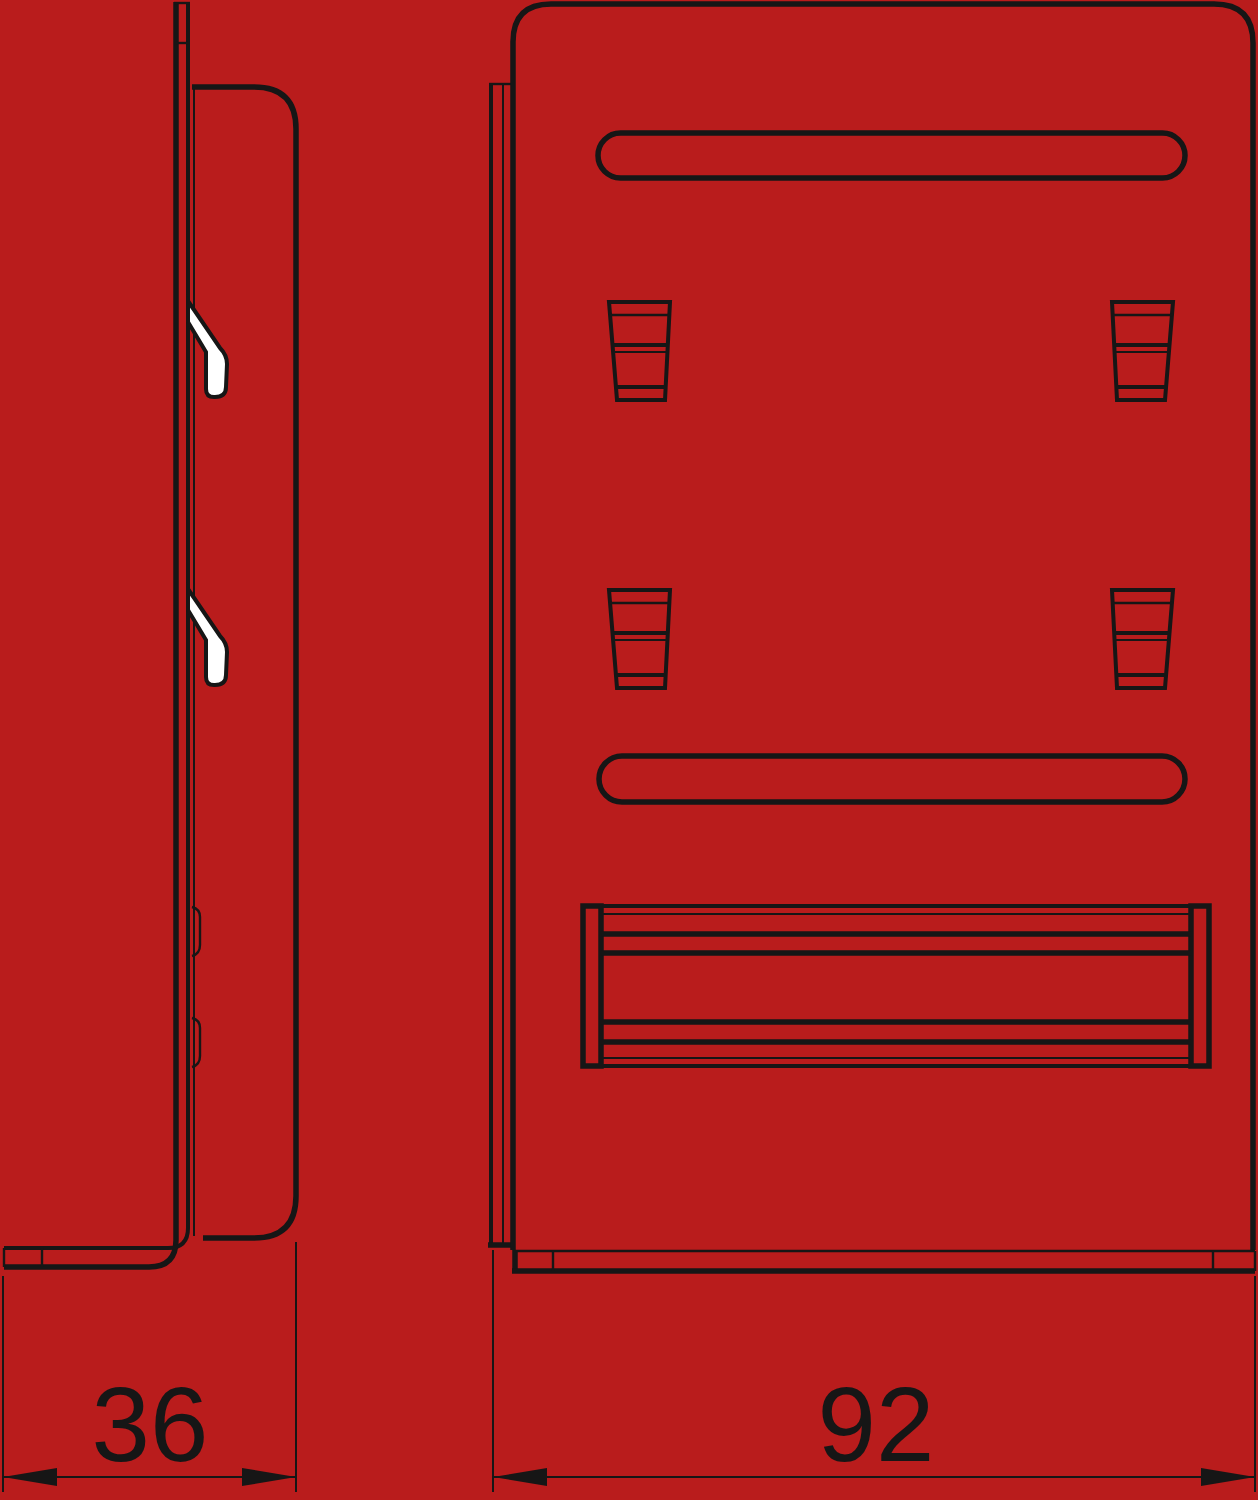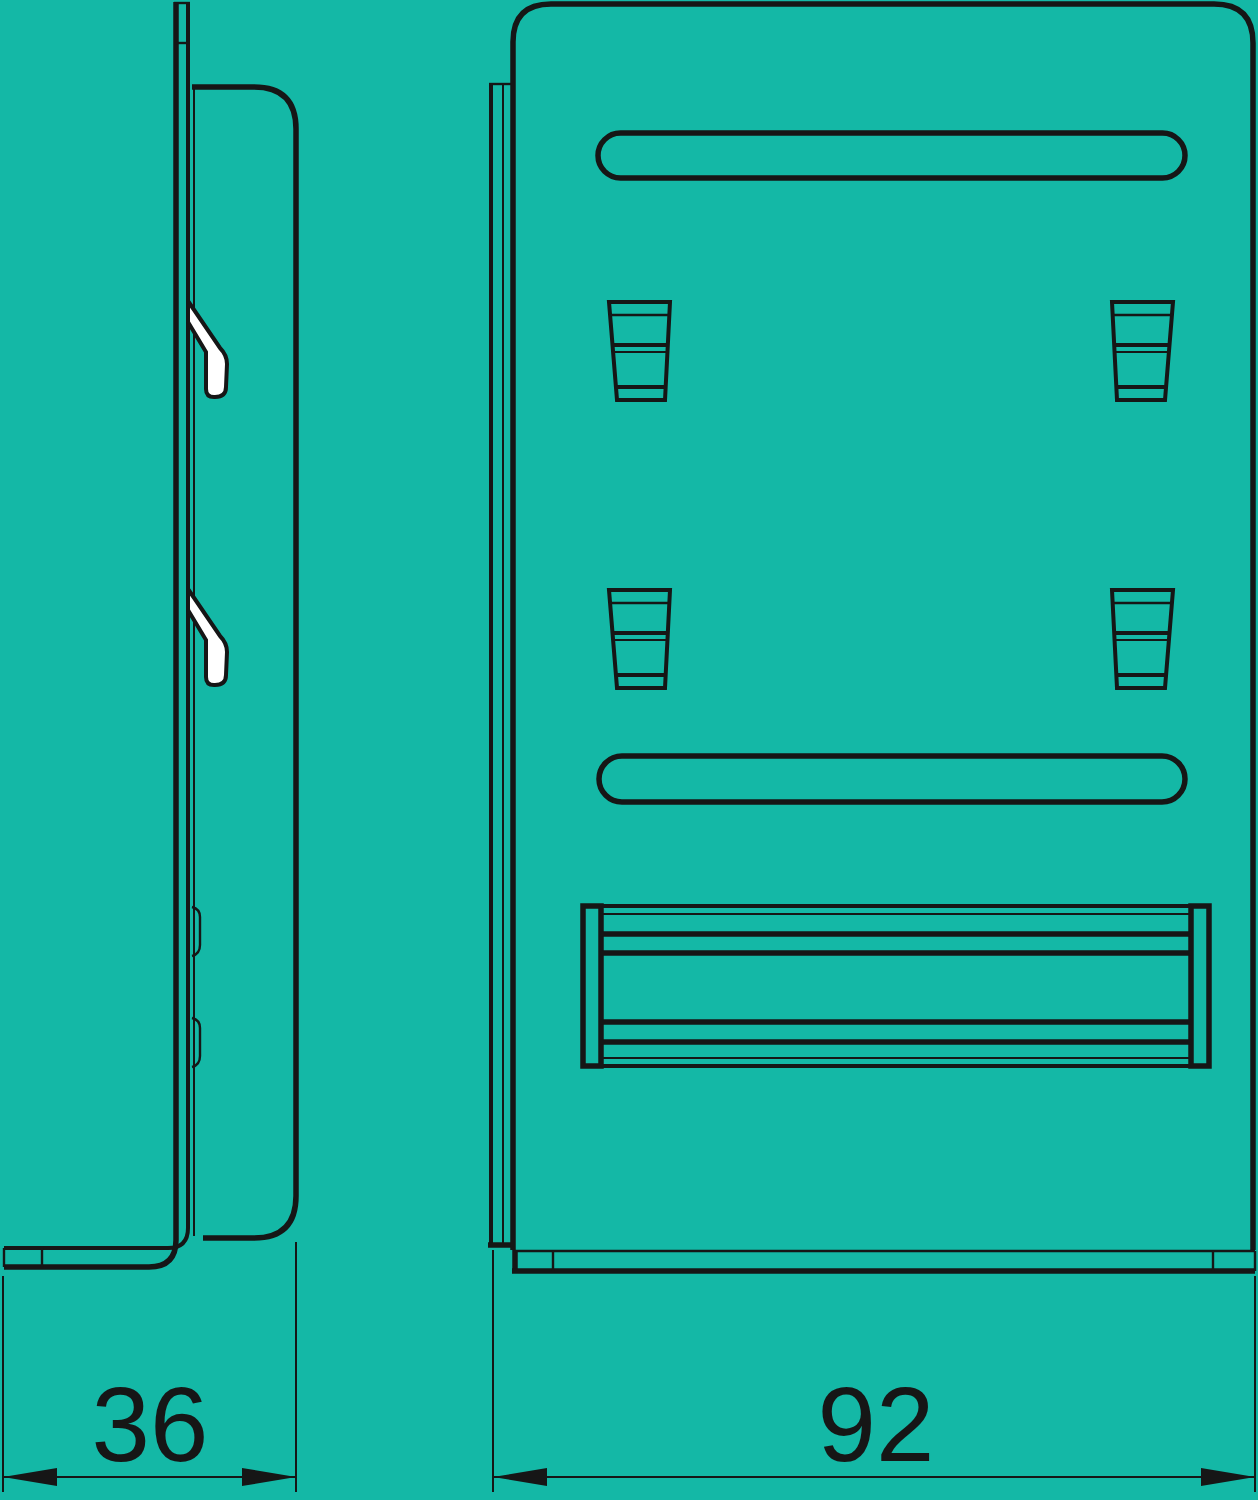--- a/index.html
+++ b/index.html
@@ -8,21 +8,21 @@
     background: #ffffff;
     width: 1258px;
     height: 1500px;
     overflow: hidden;
     font-family: "Liberation Sans", sans-serif;
   }
   .drawing-stage {
     position: relative;
     width: 1258px;
     height: 1500px;
-    background: #14b8a6;
+    background: #b91c1c;
   }
   svg { display: block; }
   .ln       { fill: none; stroke: #161616; stroke-linecap: butt; }
   .heavy    { stroke-width: 5.5px; }
   .medium   { stroke-width: 4px; }
   .light    { stroke-width: 2.4px; }
   .hair     { stroke-width: 2px; }
   .dim-line { stroke-width: 2.2px; }
   .ext-line { stroke-width: 2px; }
   .arrow    { fill: #161616; stroke: none; }

